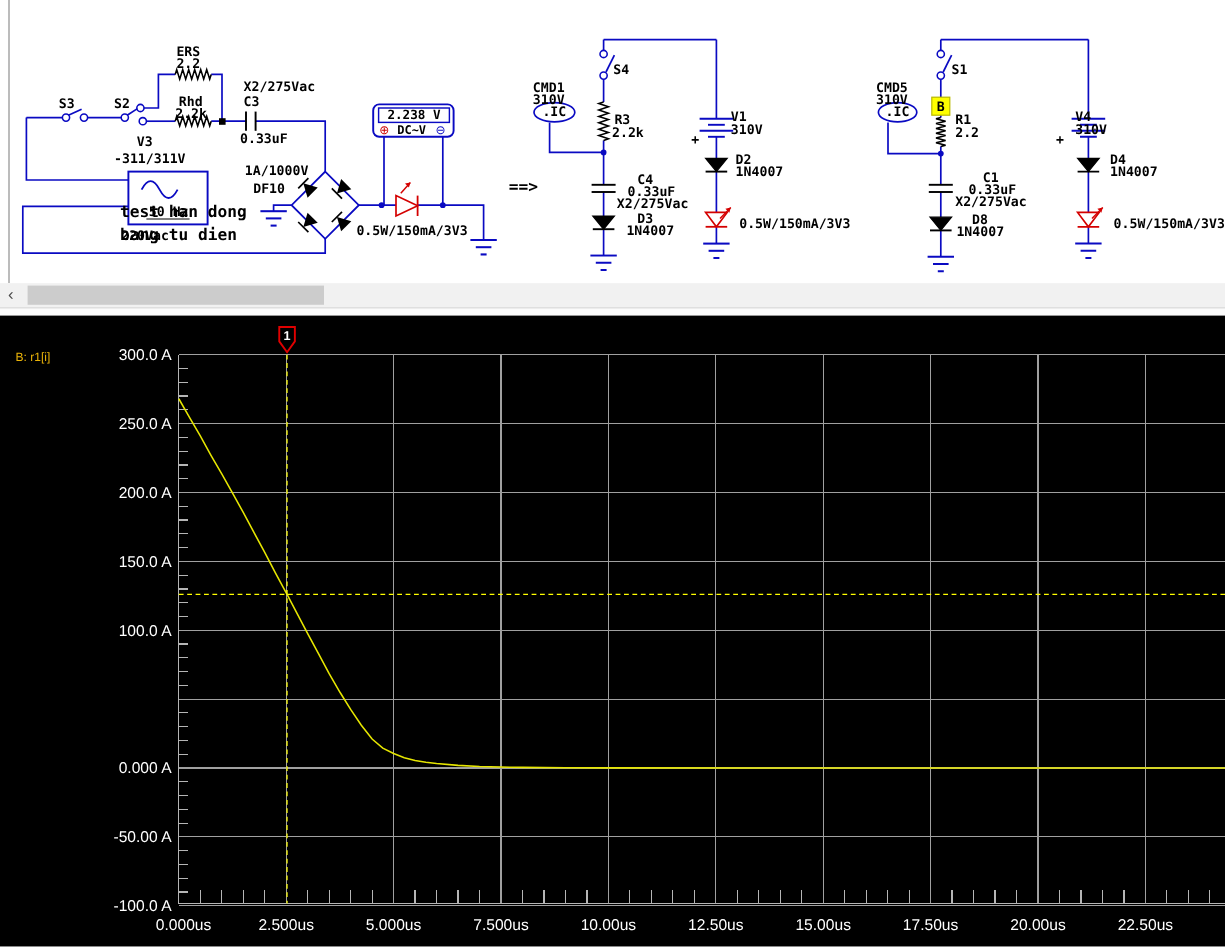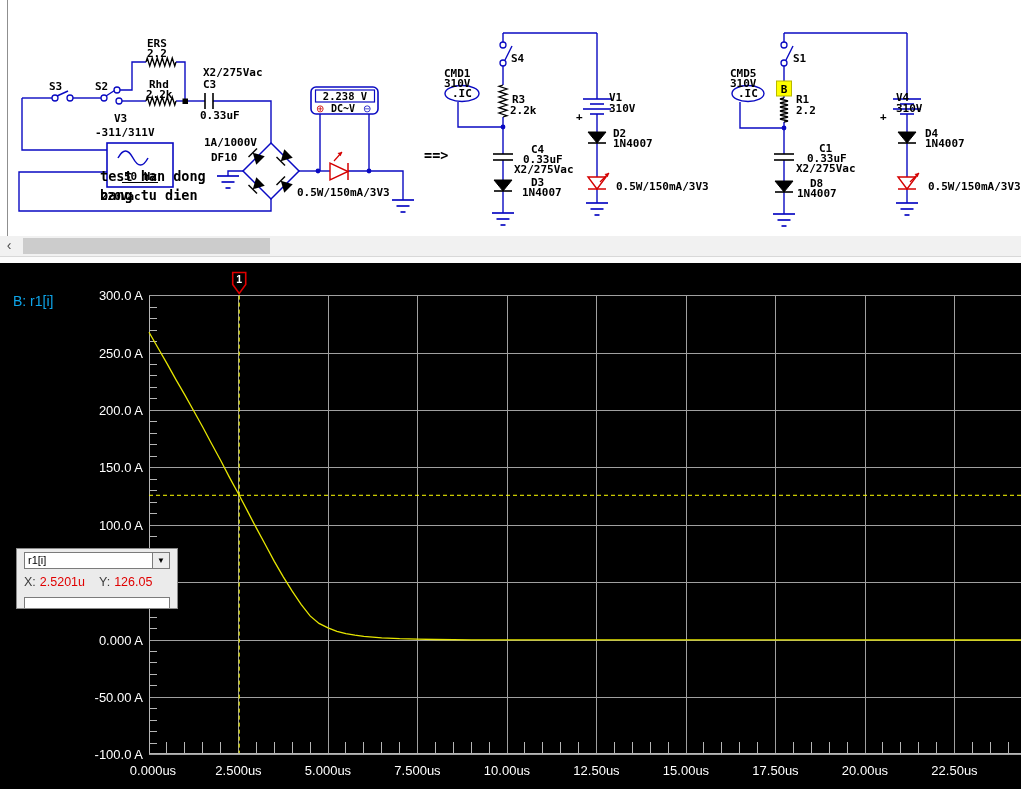--- a/index.html
+++ b/index.html
@@ -12,21 +12,21 @@
   #hscroll{position:absolute;left:0;top:236px;width:1021px;height:20px;background:#f1f1f1;}
   #scrollarrow{position:absolute;left:0;top:0;width:18px;height:20px;text-align:center;
                line-height:19px;color:#4a4a4a;font-size:14px;cursor:default;}
   #scrollthumb{position:absolute;left:23px;top:2px;width:247px;height:16px;background:#cccccc;}
   
   #splitter{position:absolute;left:0;top:256px;width:1021px;height:7px;background:#fbfbfb;
             border-top:1px solid #d8d8d8;box-sizing:border-box;}
   
   #wave{position:absolute;left:0;top:263px;width:1021px;height:526px;background:#000;}
   #chartsvg{position:absolute;left:0;top:0;}
-  #tracelabel{position:absolute;left:13px;top:30px;color:#0ea5e9;font-size:14px;}
+  #tracelabel{position:absolute;left:13px;top:30px;color:#eab308;font-size:10px;}
   
   #ann{position:absolute;left:258px;top:21px;width:750px;height:85px;background:#ffffff;}
   #annin{color:#3b3cc8;font-weight:bold;font-size:20px;line-height:27px;padding:3px 0 0 5px;
          transform:scaleX(0.82);transform-origin:left top;}
   #annin div{white-space:nowrap;}
   
   #legend{position:absolute;left:16px;top:285px;width:160px;height:59px;background:#ebebeb;
           border:1px solid #8a8a8a;overflow:hidden;}
   #combo{position:absolute;left:7px;top:3px;width:146px;height:17px;background:#fff;
          border:1px solid #7b7b7b;box-sizing:border-box;}
@@ -448,26 +448,14 @@
         </g>
         <g transform="translate(239.21957999999998,272.5)">
           <path d="M -6.5 0 L 6.5 0 L 6.5 12 L 0 21 L -6.5 12 Z" fill="#000" stroke="#e00000" stroke-width="1.6"></path>
           <text x="0" y="10.5" text-anchor="middle" font-size="10.5" font-weight="bold" fill="#fff">1</text>
         </g>
       </svg>
 
     <div id="tracelabel">B: r1[i]</div>
 
 
-    <div id="legend">
-      <div id="combo">
-        <span id="comboval">r1[i]</span>
-        <span id="combobtn">
-          <span>▼</span>
-        </span>
-      </div>
-      <div id="readout">
-        <span class="rl">X:</span><span class="rv">2.5201u</span><span class="rl y">Y:</span><span class="rv">126.05</span>
-      </div>
-      <div id="combo2"></div>
-    </div>
   </div>
 </div>
 
 </body></html>

